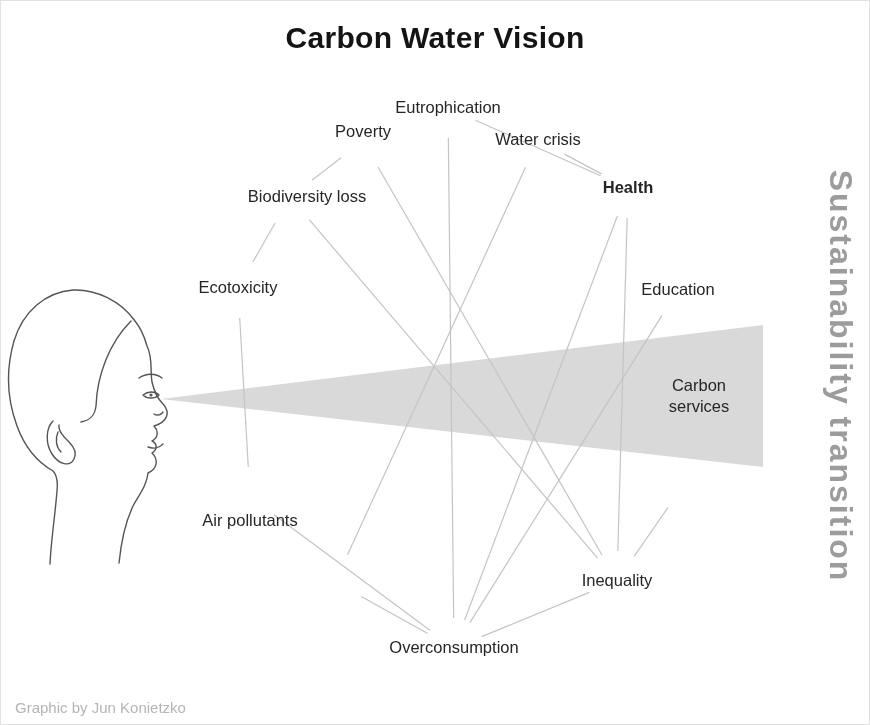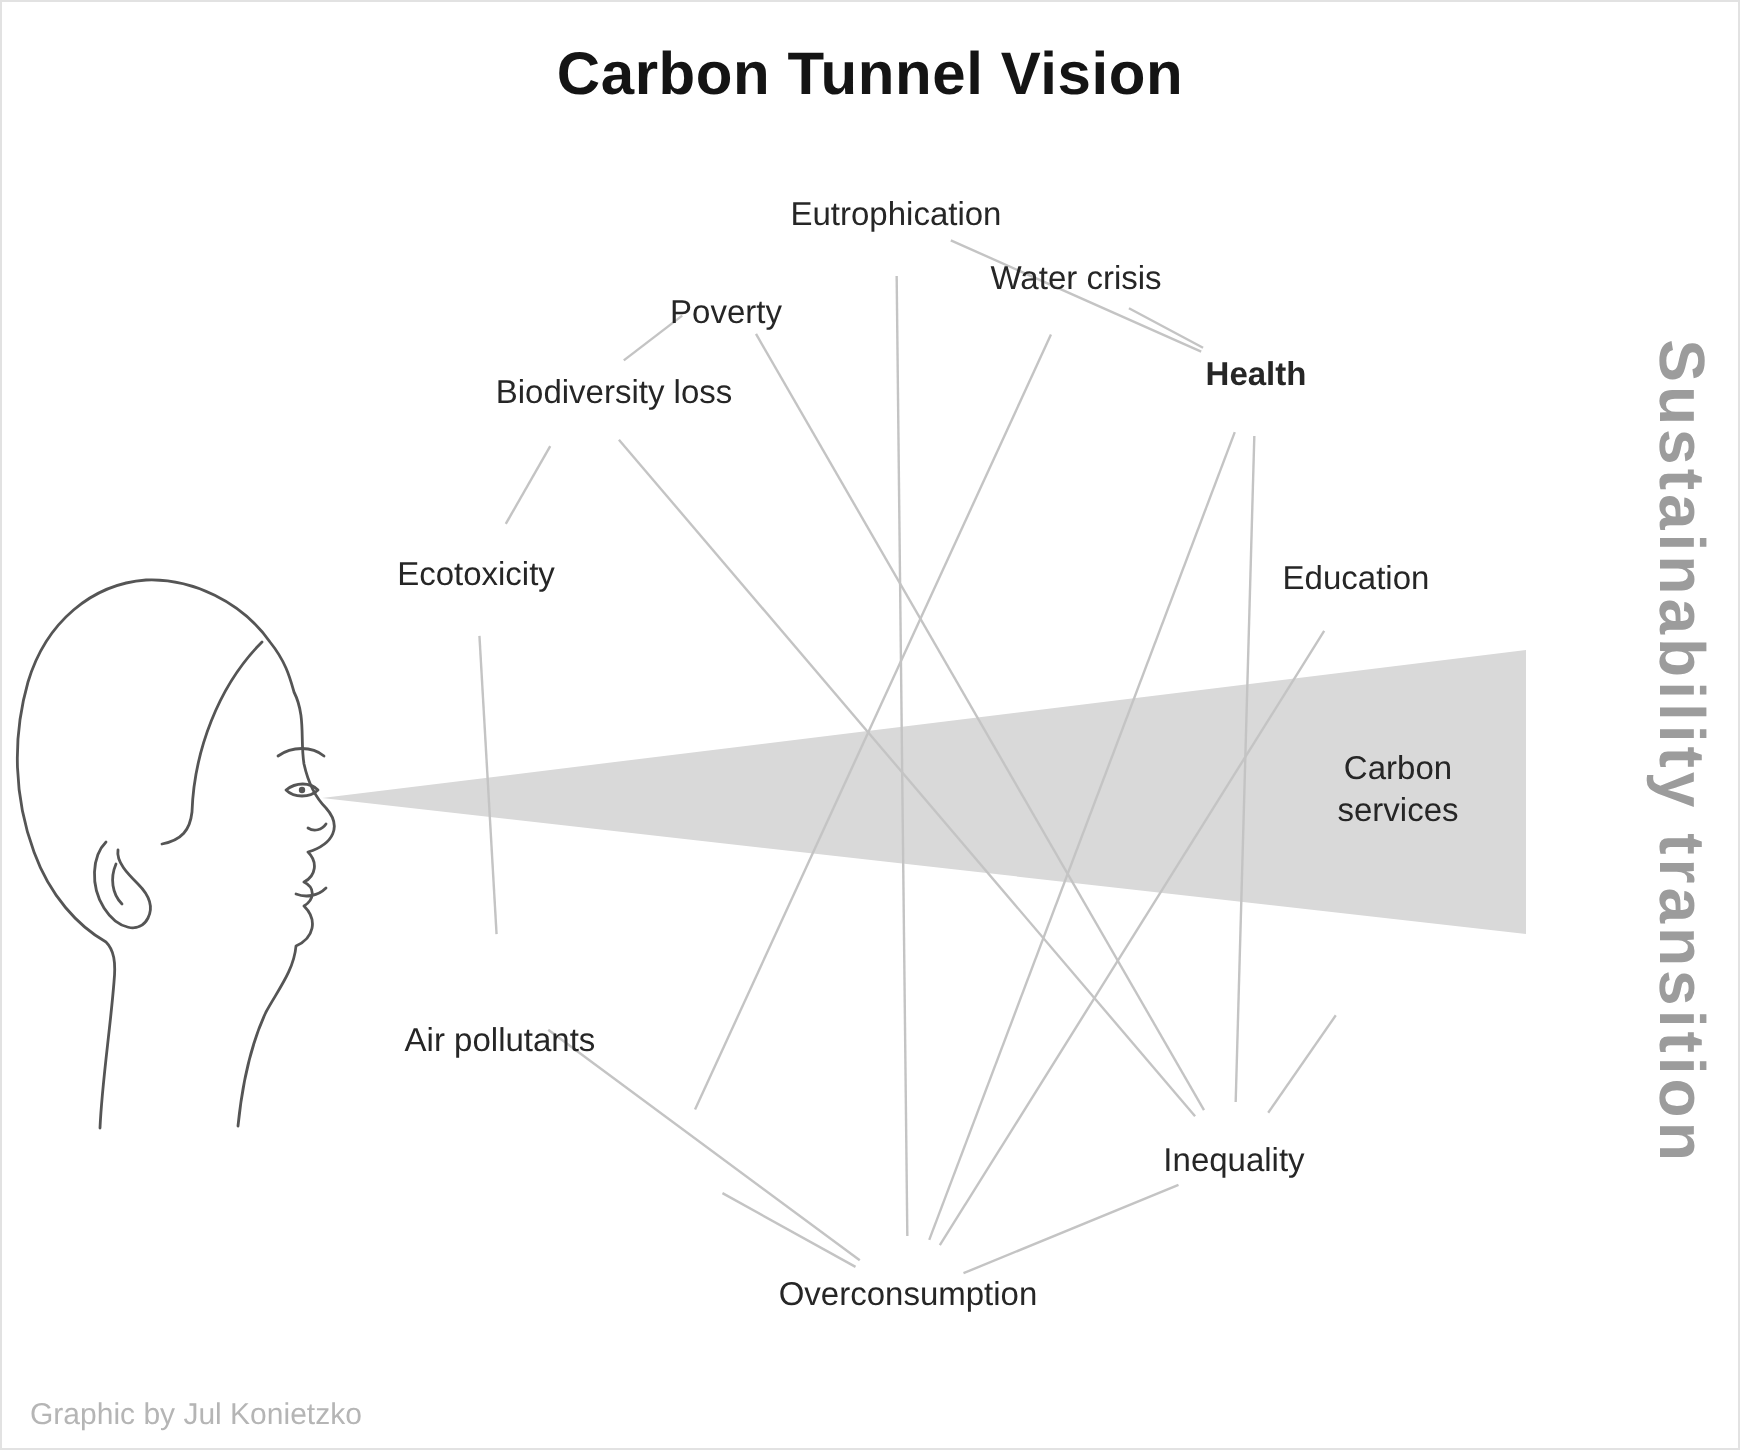--- a/index.html
+++ b/index.html
@@ -27,21 +27,21 @@
   .credit{
     position:absolute;left:14px;bottom:8px;
     font-size:15px;color:#b5b5b5;
   }
 </style>
 </head>
 <body>
 
 <div class="canvas">
 
-  <div class="title">Carbon Tunnel Vision</div>
+  <div class="title">Carbon Water Vision</div>
 
   <svg class="diagram-svg" viewBox="0 0 870 725" xmlns="http://www.w3.org/2000/svg">
 
     <polygon fill="#d9d9d9" points="160,398 762,324 762,466"></polygon>
 
     <g stroke="#c4c4c4" stroke-width="1.2">
         <line x1="447.33331275910666" y1="136.99814831959827" x2="452.66668724089334" y2="617.0018516804017"></line>
         <line x1="474.4143464586077" y1="119.18415398160343" x2="599.5856535413923" y2="174.81584601839657"></line>
         <line x1="376.99848897532775" y1="165.9816344454496" x2="601.0015110246723" y2="554.0183655545504"></line>
         <line x1="340.1" y1="156.8" x2="310.9" y2="179.2"></line>
@@ -67,30 +67,30 @@
       <path d="M138 377 C145 372 155 372 161 377"></path>
       <path d="M142 394 C147 390 154 390 158 394 C154 398 146 398 142 394 Z"></path>
       <circle cx="150" cy="394" r="1.6" fill="#555" stroke="none"></circle>
       <path d="M153 413 C156 415 160 414 162 411"></path>
       <path d="M147 446 C152 448 158 447 162 443"></path>
     </g>
   </svg>
 
   <div class="node-layer">
       <div class="node-label" style="left: 447px; top: 107px;">Eutrophication</div>
-      <div class="node-label" style="left: 362px; top: 156px;">Poverty</div>
+      <div class="node-label" style="left: 362px; top: 131px;">Poverty</div>
       <div class="node-label" style="left: 537px; top: 139px;">Water crisis</div>
       <div class="node-label" style="left: 627px; top: 187px; font-weight: bold;">Health</div>
       <div class="node-label" style="left: 289px; top: 196px; margin-left: 17px;">Biodiversity loss</div>
       <div class="node-label" style="left: 237px; top: 287px;">Ecotoxicity</div>
       <div class="node-label" style="left: 677px; top: 289px;">Education</div>
       <div class="node-label" style="left: 698px; top: 395px;">Carbon
 services</div>
       <div class="node-label" style="left: 249px; top: 484px; margin-top: 36px;">Air pollutants</div>
       <div class="node-label" style="left: 616px; top: 580px;">Inequality</div>
       <div class="node-label" style="left: 453px; top: 647px;">Overconsumption</div>
     </div>
 
   <div class="side-label">Sustainability transition</div>
 
-  <div class="credit">Graphic by Jul Konietzko</div>
+  <div class="credit">Graphic by Jun Konietzko</div>
 
 </div>
 
 </body></html>

